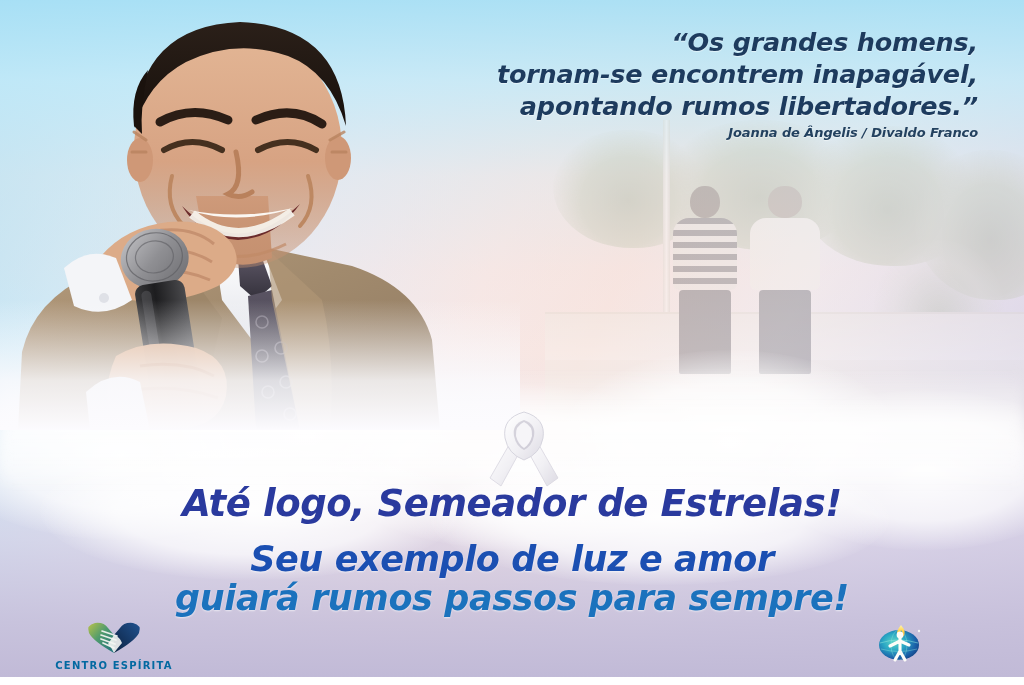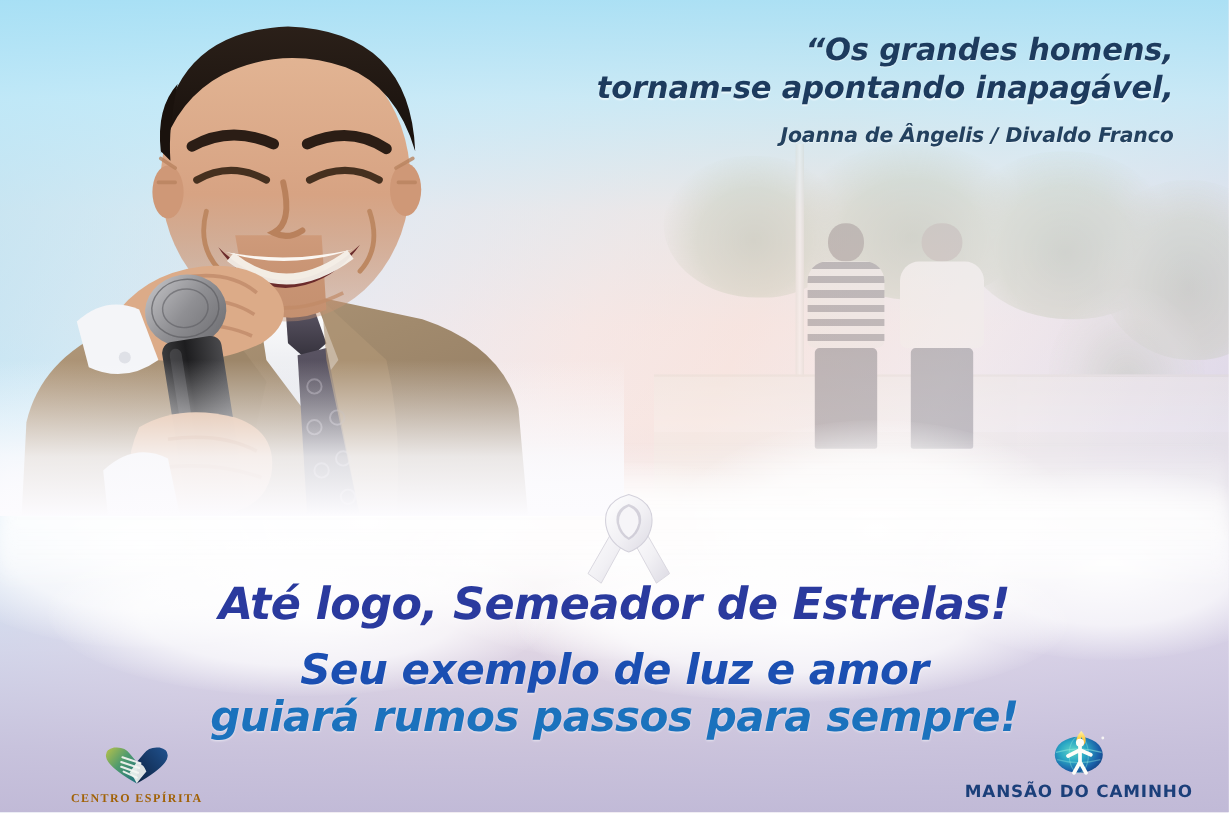--- a/index.html
+++ b/index.html
@@ -138,25 +138,25 @@
     font-style:italic;
     font-weight:bold;
     font-size:25.5px;
     line-height:32px;
     letter-spacing:-0.2px;
     color:#1d3b5e;
     white-space:nowrap;
     text-shadow:0 1px 1px rgba(255,255,255,0.55);
   }
   .quote-author{
-    margin-top:13px;
+    margin-top:3px;
     font-family:"DejaVu Sans", sans-serif;
     font-style:italic;
     font-weight:bold;
-    font-size:17px;
+    font-size:13px;
     letter-spacing:-0.1px;
     color:#23415f;
     text-shadow:0 1px 1px rgba(255,255,255,0.5);
   }
 
   
   .ribbon{
     position:absolute; left:489px; top:408px; width:70px; height:82px;
   }
   .ribbon svg{ display:block; }
@@ -339,21 +339,22 @@
       <path d="M116 356 Q150 336 196 348 Q232 360 226 396 Q218 430 168 430 L118 430 Q98 396 116 356 Z" fill="#e0b18e" opacity=".96"></path>
       <path d="M140 366 Q184 360 214 376" stroke="#c9946f" stroke-width="3" fill="none" opacity=".8"></path>
       <path d="M132 390 Q180 384 218 398" stroke="#c9946f" stroke-width="3" fill="none" opacity=".8"></path>
 
       <path d="M86 392 Q112 368 140 382 L150 430 L90 430 Z" fill="#f2f3f7" opacity=".95"></path>
     </svg>
   </div>
 
   <div class="quote-block">
     <div class="quote-line" style="color: rgb(29, 59, 94);">“Os grandes homens,</div>
-    <div class="quote-line" style="color: rgb(29, 59, 94);">tornam-se apontando inapagável,</div>
+    <div class="quote-line" style="color: rgb(29, 59, 94);">tornam-se encontrem inapagável,</div>
+    <div class="quote-line" style="color: rgb(29, 59, 94);">apontando rumos libertadores.”</div>
     <div class="quote-author">Joanna de Ângelis / Divaldo Franco</div>
   </div>
 
   <div class="ribbon">
     <svg width="70" height="82" viewBox="0 0 70 82" xmlns="http://www.w3.org/2000/svg" aria-hidden="true">
       <defs>
         <linearGradient id="rbG" x1="0" y1="0" x2="1" y2="1">
           <stop offset="0%" stop-color="#ffffff"></stop>
           <stop offset="55%" stop-color="#f1f0f4"></stop>
           <stop offset="100%" stop-color="#dcdae3"></stop>
@@ -392,21 +393,21 @@
         <path d="M28 31 Q49 19 53 11 Q56 3 47 1 Q38 0 34 6 L28 13 Z" fill="url(#hrG)"></path>
         <g stroke="#f2f4f0" stroke-width="1.7" stroke-linecap="round" fill="none" opacity=".95">
           <path d="M16 9 L31 14"></path>
             <path d="M15 13 L30 18"></path>
             <path d="M15 17 L29 22"></path>
             <path d="M17 21 L28 26"></path>
         </g>
         <path d="M28 13 Q34 15 36 21 Q30 28 28 31 Q26 26 22 22 Z" fill="#f4f6f3" opacity=".9"></path>
       </svg>
     </span>
-    <div class="logo-text" style="color: #a16207; font-family: Liberation Serif, serif;">
+    <div class="logo-text" style="color: #0369a1;">
       <span class="l1">CENTRO ESPÍRITA</span>
     </div>
   </div>
 
   <div class="logo logo-right">
     <span class="logo-mark">
       <svg width="50" height="42" viewBox="0 0 50 42" xmlns="http://www.w3.org/2000/svg" aria-hidden="true">
         <defs>
           <radialGradient id="gbG" cx="38%" cy="40%" r="70%">
             <stop offset="0%" stop-color="#5fd6c8"></stop>
@@ -423,18 +424,15 @@
         <ellipse cx="25" cy="24" rx="20" ry="15" fill="url(#gbG)"></ellipse>
         <path d="M6 22 Q25 16 44 22" stroke="#8fe6dd" stroke-width="1" fill="none" opacity=".55"></path>
         <path d="M7 28 Q25 33 43 28" stroke="#8fe6dd" stroke-width="1" fill="none" opacity=".4"></path>
         <ellipse cx="25" cy="24" rx="8" ry="15" fill="none" stroke="#8fe6dd" stroke-width="0.9" opacity=".4"></ellipse>
         <path d="M27 4 Q21 11 24 16 Q27 12 27 9 Q30 13 28 17 Q34 12 27 4 Z" fill="url(#flG)"></path>
         <circle cx="26" cy="14" r="3.4" fill="#fdfdf8"></circle>
         <path d="M26 17 L26 30 M26 20 L16 25 M26 20 L35 24 M26 30 L21 39 M26 30 L31 39" stroke="#fdfdf8" stroke-width="3.1" stroke-linecap="round" fill="none"></path>
         <circle cx="45" cy="10" r="1.2" fill="#fdfdf8" opacity=".85"></circle>
       </svg>
     </span>
-    <div class="logo-text" style="color: rgb(27, 63, 122);">
-      <span class="l2">MANSÃO DO CAMINHO</span>
-    </div>
   </div>
 
 </div>
 
 </body></html>

